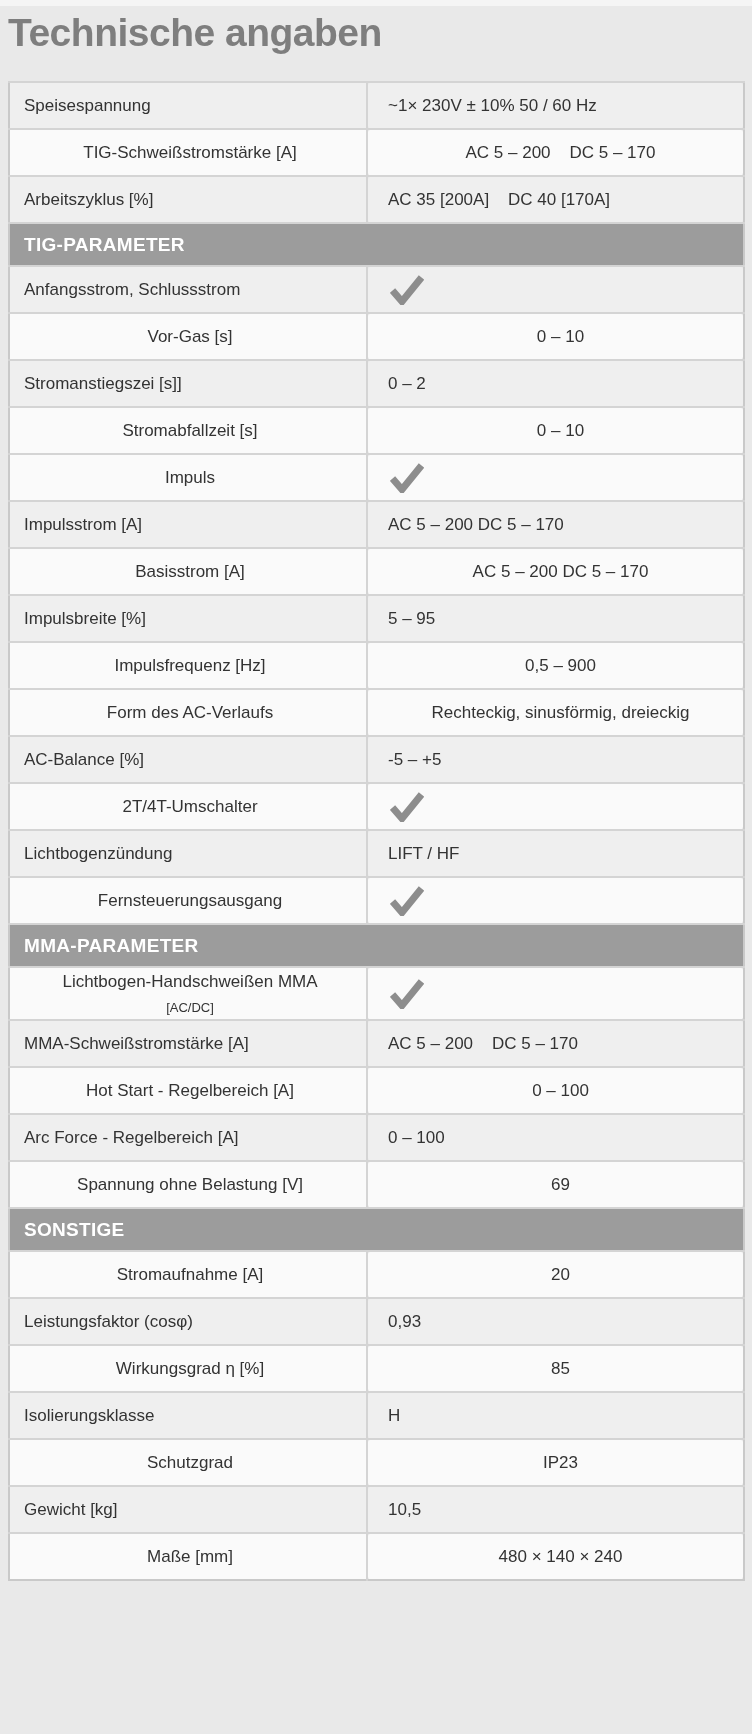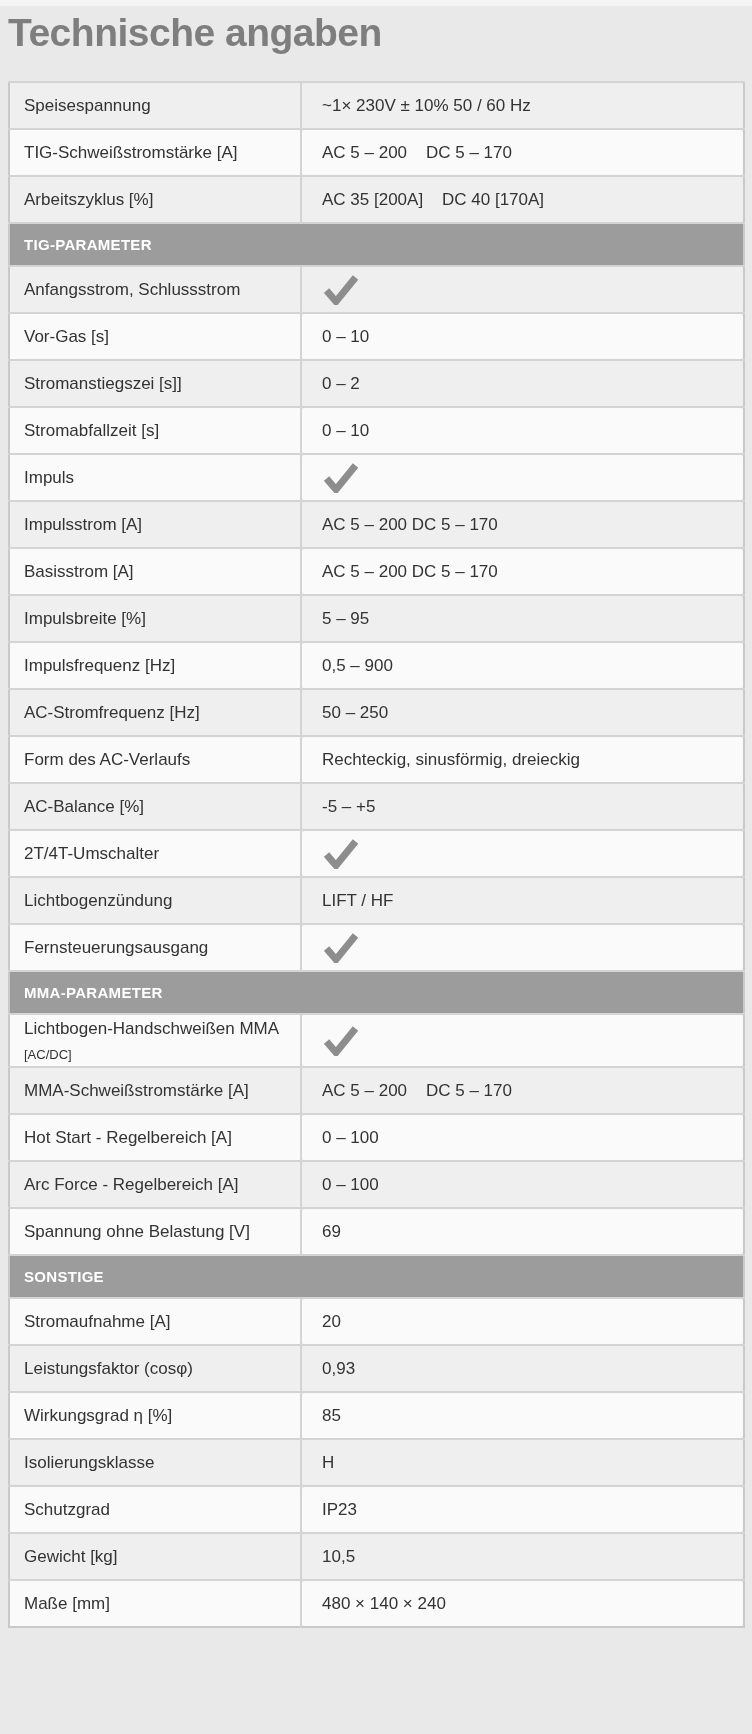--- a/index.html
+++ b/index.html
@@ -37,37 +37,37 @@
     border-collapse:collapse;
     border:2px solid var(--border-color);
     table-layout:fixed;
   }
   td{
     border-top:2px solid var(--row-border);
     vertical-align:middle;
     font-size:17px;
   }
   td.label-cell{
-    width:292px;
+    width:358px;
     height:47px;
     padding:4px 10px 4px 14px;
   }
   td.value-cell{
     height:47px;
     padding:4px 10px 4px 20px;
     border-left:2px solid var(--row-border);
     border-radius:6px;
   }
   tr.odd td{background:var(--row-odd-bg);}
-  tr.even td{background:var(--row-even-bg);}
+  tr.even td{background:var(--row-even-bg);text-align:center;}
   tr.section-header td{
     background:var(--section-header-bg);
     color:var(--header-text);
     font-weight:bold;
-    font-size:15px;
+    font-size:19px;
     letter-spacing:0.3px;
     height:43px;
     padding:4px 10px 4px 14px;
   }
   .label-sub{
     display:block;
     font-size:13px;
     line-height:14px;
     margin-top:9px;
   }
@@ -209,30 +209,20 @@
         <tr class="even">
     <td class="label-cell">
       <span>Impulsfrequenz [Hz]</span>
       
     </td>
     <td class="value-cell">
       <span>0,5 – 900</span>
       
     </td>
   </tr>
-        <tr class="odd">
-    <td class="label-cell">
-      <span>AC-Stromfrequenz [Hz]</span>
-      
-    </td>
-    <td class="value-cell">
-      <span>50 – 250</span>
-      
-    </td>
-  </tr>
         <tr class="even">
     <td class="label-cell">
       <span>Form des AC-Verlaufs</span>
       
     </td>
     <td class="value-cell">
       <span>Rechteckig, sinusförmig, dreieckig</span>
       
     </td>
   </tr>

